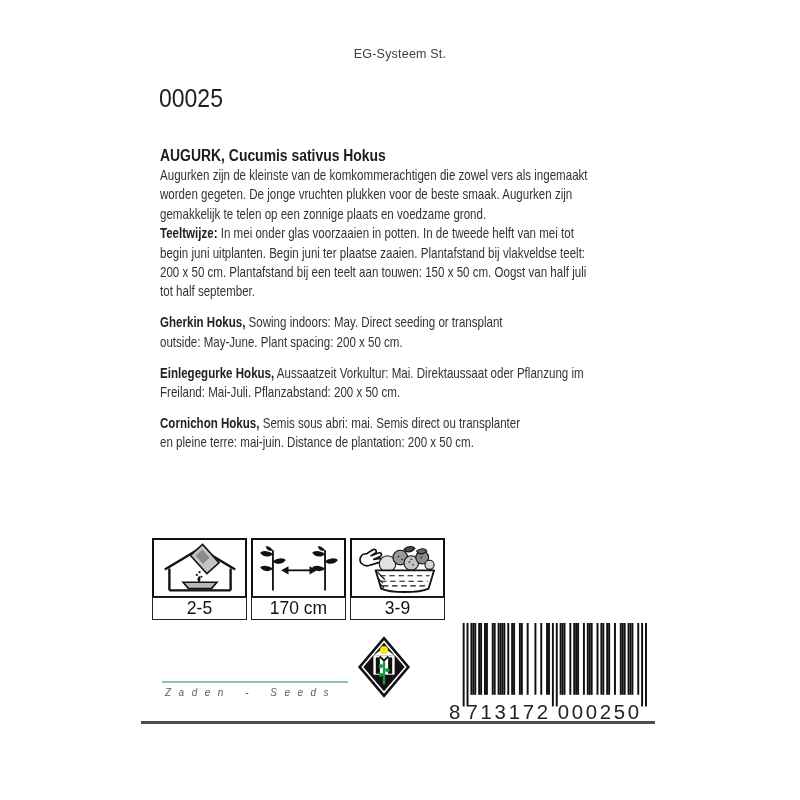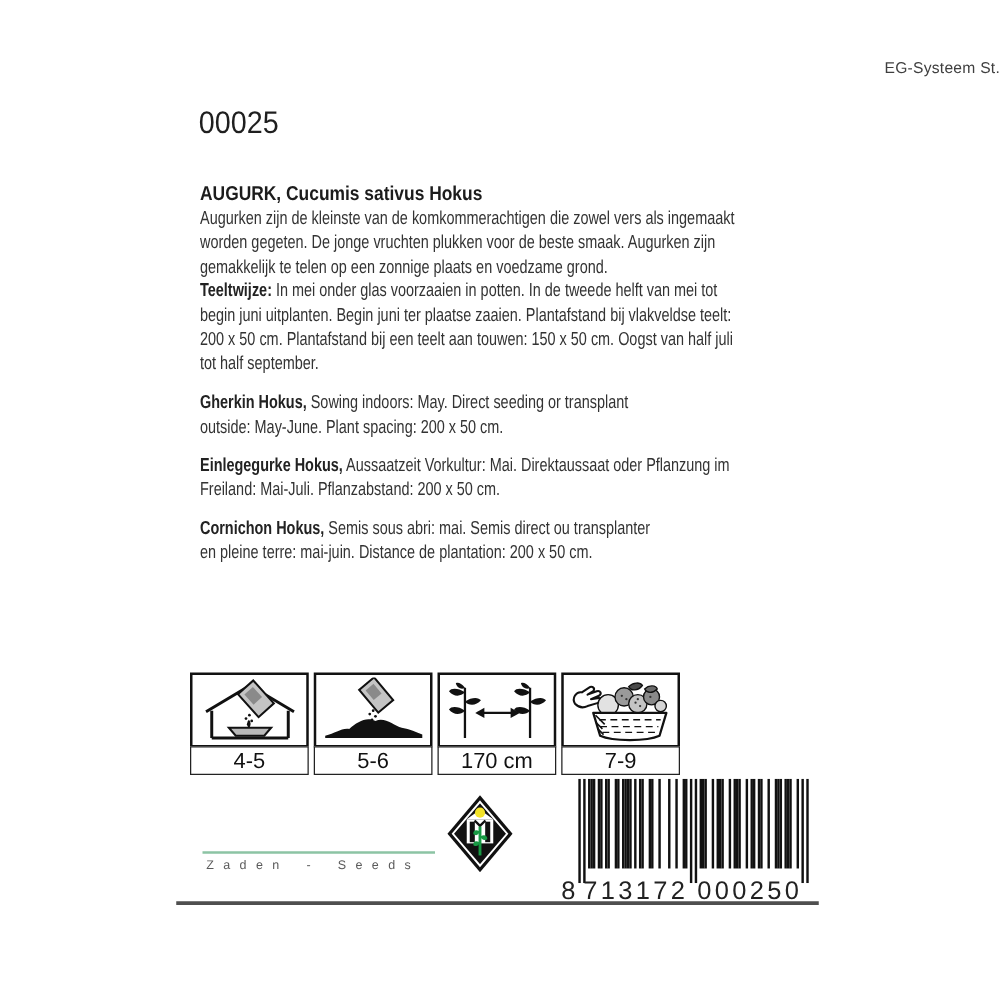--- a/index.html
+++ b/index.html
@@ -1,19 +1,19 @@
 <!DOCTYPE html>
 <html><head>
 <meta charset="utf-8">
 <style>
   html,body{margin:0;padding:0;background:#ffffff;}
   body{width:800px;height:800px;font-family:"Liberation Sans",sans-serif;color:#333;}
   .page{position:relative;width:800px;height:800px;background:#fff;overflow:hidden;}
 
-  .eg-label{position:absolute;top:47px;left:0;width:800px;text-align:right;
+  .eg-label{position:absolute;top:47px;left:0;width:800px;text-align:center;
     font-size:12.5px;color:#3f3f3f;letter-spacing:.2px;}
   .product-number{position:absolute;top:84px;left:159px;font-size:25px;color:#1f1f1f;
     transform:scaleX(.92);transform-origin:0 0;white-space:nowrap;}
   .title{position:absolute;top:147px;left:160px;font-size:16px;font-weight:bold;color:#1c1c1c;
     transform:scaleX(.87);transform-origin:0 0;white-space:nowrap;}
 
   .bodycol{position:absolute;top:165px;left:160px;width:640px;
     transform:scaleX(.77);transform-origin:0 0;
     font-size:15px;line-height:19.4px;color:#333;}
   .para{margin:0;white-space:pre-line;}
@@ -25,21 +25,21 @@
   .iconbox{height:60px;border:2.2px solid #111;background:#fff;box-sizing:border-box;
     display:flex;align-items:center;justify-content:center;overflow:hidden;}
   .labelbox{height:23px;border:1.7px solid #222;box-sizing:border-box;margin-top:-1px;
     display:flex;align-items:center;justify-content:center;
     font-size:17.5px;color:#111;background:#fff;}
   svg.icon{width:88px;height:53px;display:block;}
 
   .brand-name{position:absolute;left:164px;top:650px;font-size:24px;color:#3a3a3a;white-space:nowrap;}
   .brand-line{position:absolute;left:162px;top:681px;width:186px;height:2px;background:#8cc4a4;}
   .brand-sub{position:absolute;left:165px;top:687px;font-size:10px;color:#5a5a5a;
-    letter-spacing:7.5px;word-spacing:4px;white-space:nowrap;}
+    letter-spacing:7.5px;word-spacing:4px;white-space:nowrap;font-style:italic;}
   .logo{position:absolute;left:357px;top:635px;}
   .barcode{position:absolute;left:449px;top:623px;}
   .barcode text{font-family:"Liberation Sans",sans-serif;fill:#222;}
   .rule{position:absolute;left:141px;top:721px;width:514px;height:3px;background:#4f4f4f;}
 </style>
 </head>
 <body>
 
 <div class="page">
 
@@ -82,41 +82,23 @@
           <g fill="#111">
             <circle cx="45" cy="33" r="1.2"></circle>
               <circle cx="42" cy="36" r="1.2"></circle>
             <circle cx="47" cy="38" r="1.2"></circle>
               <circle cx="44" cy="41" r="1.2"></circle>
           </g>
           <path d="M44.5 45 q-3 -5 0 -8 q3 3 0 8" fill="#111"></path>
           <path d="M27 44 H64 L58 51 H33 Z" fill="#b9b9b9" stroke="#111" stroke-width="1.8"></path>
         </svg>
       </div>
-      <div class="labelbox">4-5</div>
+      <div class="labelbox">2-5</div>
     </div>
 
-    <div class="cell">
-      <div class="iconbox">
-        <svg class="icon" viewBox="0 0 91 58">
-          <g transform="rotate(-40 48 15)">
-            <rect x="39" y="2" width="17" height="26" fill="#c4c4c4" stroke="#111" stroke-width="1.8"></rect>
-            <rect x="43" y="6" width="9" height="11" fill="#8a8a8a"></rect>
-          </g>
-          <g fill="#111">
-            <circle cx="45" cy="29" r="1.2"></circle>
-              <circle cx="42" cy="32" r="1.2"></circle>
-            <circle cx="47" cy="34" r="1.2"></circle>
-              <circle cx="44" cy="37" r="1.2"></circle>
-          </g>
-          <path d="M3 53 L3 51 C12 49 17 44 24 45 C31 39 39 34 47 38 C55 34 63 42 70 44 C77 45 83 48 88 50 L88 53 Z" fill="#111"></path>
-        </svg>
-      </div>
-      <div class="labelbox">5-6</div>
-    </div>
 
 
     <div class="cell">
       <div class="iconbox">
         <svg class="icon" viewBox="0 0 91 58">
           <line x1="17" y1="53" x2="17" y2="9" stroke="#111" stroke-width="2"></line>
           <line x1="74" y1="53" x2="74" y2="9" stroke="#111" stroke-width="2"></line>
           <g fill="#111">
             <path d="M17 13 C11 9 5 9 3 12 C7 17 13 17 17 13 Z"></path>
             <path d="M17 21 C23 17 29 17 31 20 C27 25 20 25 17 21 Z"></path>
@@ -158,21 +140,21 @@
           </g>
           <path d="M21 31 L85 31 L79 51 C68 56 38 56 27 51 Z" fill="#fff" stroke="#111" stroke-width="2" stroke-linejoin="round"></path>
           <g stroke="#111" stroke-width="1.2">
             <path d="M26 37 H80" stroke-dasharray="6 4"></path>
             <path d="M27 43 H78" stroke-dasharray="6 4"></path>
             <path d="M29 48 H76" stroke-dasharray="6 4"></path>
           </g>
           <path d="M23 33 L31 41 M23 39 L29 45 M25 45 L30 50" stroke="#111" stroke-width="1.4"></path>
         </svg>
       </div>
-      <div class="labelbox">7-9</div>
+      <div class="labelbox">3-9</div>
     </div>
 
   </div>
 
   <div class="brand-line"></div>
   <div class="brand-sub">Zaden - Seeds</div>
 
   <svg class="logo" width="54" height="64" viewBox="0 0 56 66">
     <polygon points="28,1 55,33 28,65 1,33" fill="#111"></polygon>
     <polygon points="28,6.5 50.5,33 28,59.5 5.5,33" fill="none" stroke="#fff" stroke-width="1.6"></polygon>

